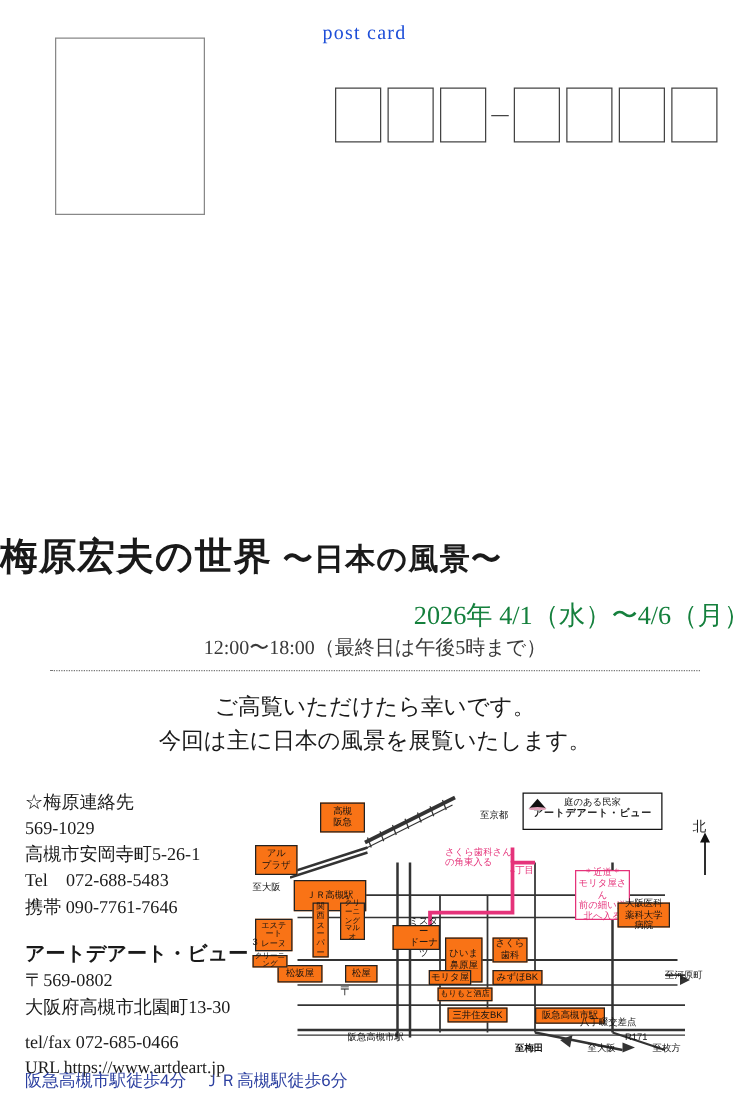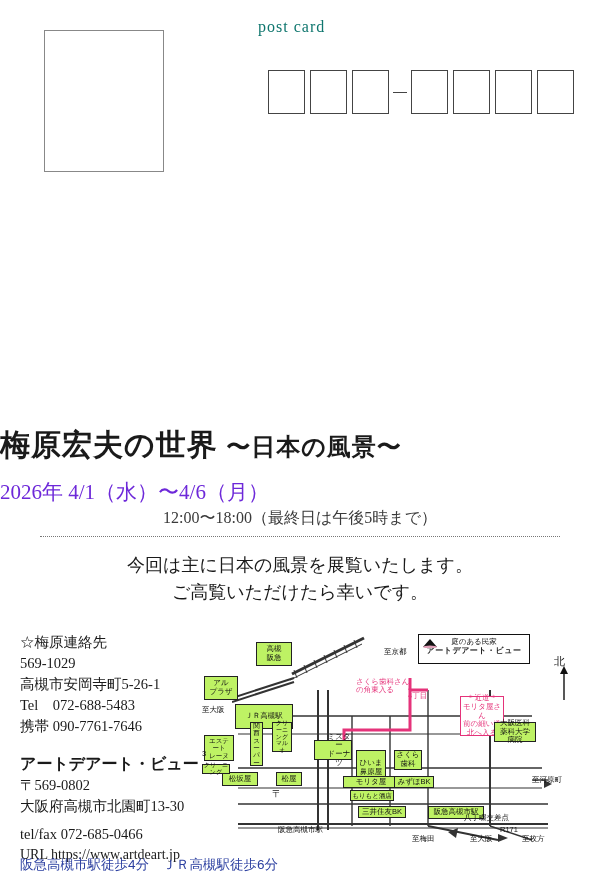--- a/index.html
+++ b/index.html
@@ -7,21 +7,21 @@
     width:600px;height:888px;
     background:#ffffff;
     font-family:"Liberation Serif", serif;
     color:#1a1a1a;
     position:relative;
     overflow:hidden;
   }
   .postcard-label{
     position:absolute;left:258px;top:18px;
     font-family:"Liberation Serif", serif;
-    font-size:16px;color:#0f766e;letter-spacing:1px;
+    font-size:16px;color:#1d4ed8;letter-spacing:1px;
   }
   .stamp-box{
     position:absolute;left:44px;top:30px;width:118px;height:140px;
     border:1px solid #888;background:#fff;
   }
   .zip-row{
     position:absolute;left:268px;top:70px;
     display:flex;align-items:center;
   }
   .zip-cell{
@@ -31,22 +31,22 @@
   .zip-dash{
     width:14px;height:1px;background:#444;margin:0 4px 0 -1px;
   }
 
   .title{
     position:absolute;left:0;top:425px;width:600px;text-align:left;
     font-size:30px;font-weight:bold;letter-spacing:1px;
   }
   .title .sub{font-size:24px;font-weight:bold;}
   .dates{
-    position:absolute;left:0;top:478px;width:600px;text-align:left;
-    font-size:21px;color:#6d28d9;
+    position:absolute;left:0;top:478px;width:600px;text-align:right;
+    font-size:21px;color:#15803d;
   }
   .hours{
     position:absolute;left:0;top:508px;width:600px;text-align:center;
     font-size:16px;color:#3a3a3a;
   }
   .dotted{
     position:absolute;left:40px;top:536px;width:520px;
     border-top:1px dotted #777;
   }
   .msg{
@@ -77,21 +77,21 @@
   .map{
     position:absolute;left:232px;top:630px;width:352px;height:220px;
   }
   .map svg{position:absolute;left:0;top:0;}
   .mlab{
     position:absolute;font-size:7.5px;line-height:1.1;
     font-family:"Liberation Sans", sans-serif;color:#111;
     white-space:nowrap;
   }
   .mbox{
-    position:absolute;border:1px solid #222;background:#bef264;
+    position:absolute;border:1px solid #222;background:#f97316;
     font-size:7.5px;line-height:1.15;text-align:center;
     font-family:"Liberation Sans", sans-serif;color:#111;
     display:flex;align-items:center;justify-content:center;
     box-sizing:border-box;
   }
   .pink{color:#e5337a;}
   .pinkbox{border:1px solid #e5337a;color:#e5337a;background:#fff;}
   .dest{
     position:absolute;border:1px solid #111;background:#fff;
     text-align:center;font-size:8px;line-height:1.25;
@@ -120,22 +120,22 @@
 </div>
 
 <div class="title">
   <span>梅原宏夫の世界</span>
   <span class="sub">〜日本の風景〜</span>
 </div>
 <div class="dates">2026年 4/1（水）〜4/6（月）</div>
 <div class="hours">12:00〜18:00（最終日は午後5時まで）</div>
 <div class="dotted"></div>
 <div class="msg">
+  <div>ご高覧いただけたら幸いです。</div>
   <div>今回は主に日本の風景を展覧いたします。</div>
-  <div>ご高覧いただけたら幸いです。</div>
 </div>
 
 <div class="contact">
   <span class="line">☆梅原連絡先</span>
   <span class="line">569-1029</span>
   <span class="line">高槻市安岡寺町5-26-1</span>
   <span class="line">Tel　072-688-5483</span>
   <span class="line">携帯 090-7761-7646</span>
   <span class="spacer"></span>
   <span class="name-bold">アートデアート・ビュー</span>
@@ -236,33 +236,33 @@
   <div class="mbox" style="left:40px;top:92px;width:20px;height:30px;white-space:pre-line;font-size:6px;">クリーニング
 マルオ</div>
   <div class="mbox" style="left:-30px;top:134px;width:28px;height:10px;font-size:6px;">クリーニング</div>
   <div class="mbox" style="left:44px;top:142px;width:26px;height:14px;">松屋</div>
   <div class="mbox" style="left:82px;top:110px;width:38px;height:20px;white-space:pre-line;padding-left:12px;">ミスター
 ドーナツ</div>
   <div class="mbox" style="left:124px;top:120px;width:30px;height:36px;white-space:pre-line;">ひいま
 鼻原屋</div>
   <div class="mbox" style="left:162px;top:120px;width:28px;height:20px;white-space:pre-line;">さくら
 歯科</div>
-  <div class="mbox" style="left:111px;top:146px;width:56px;height:12px;">モリタ屋</div>
+  <div class="mbox" style="left:111px;top:146px;width:34px;height:12px;">モリタ屋</div>
   <div class="mbox" style="left:162px;top:146px;width:40px;height:12px;">みずほBK</div>
   <div class="mbox" style="left:118px;top:160px;width:44px;height:11px;font-size:6.5px;">もりもと酒店</div>
   <div class="mbox" style="left:126px;top:176px;width:48px;height:12px;">三井住友BK</div>
   <div class="mbox" style="left:196px;top:176px;width:56px;height:13px;">阪急高槻市駅</div>
   <div class="mbox" style="left:262px;top:92px;width:42px;height:20px;white-space:pre-line;">大阪医科
 薬科大学
 病院</div>
 
   <div class="mlab" style="left:120px;top:18px;margin-left:32px;">至京都</div>
   <div class="mlab" style="left:-30px;top:76px;">至大阪</div>
   <div class="mlab" style="left:300px;top:146px;">至河原町</div>
   <div class="mlab" style="left:46px;top:196px;">阪急高槻市駅</div>
-  <div class="mlab" style="left:180px;top:205px;">至梅田</div>
+  <div class="mlab" style="left:180px;top:205px;font-weight:bold;">至梅田</div>
   <div class="mlab" style="left:232px;top:184px;">八丁畷交差点</div>
   <div class="mlab" style="left:268px;top:196px;">R171</div>
   <div class="mlab" style="left:238px;top:205px;">至大阪</div>
   <div class="mlab" style="left:290px;top:205px;">至枚方</div>
   <div class="mlab" style="left:40px;top:158px;font-size:10px;">〒</div>
   <div class="mlab" style="left:-30px;top:120px;">3</div>
 </div>
 
 </body></html>

